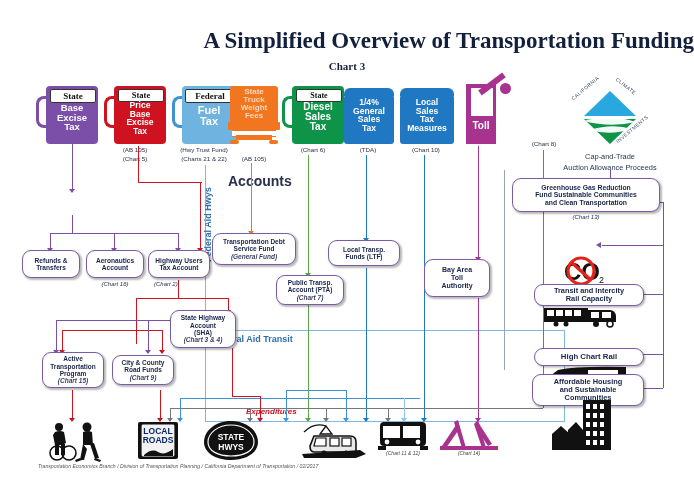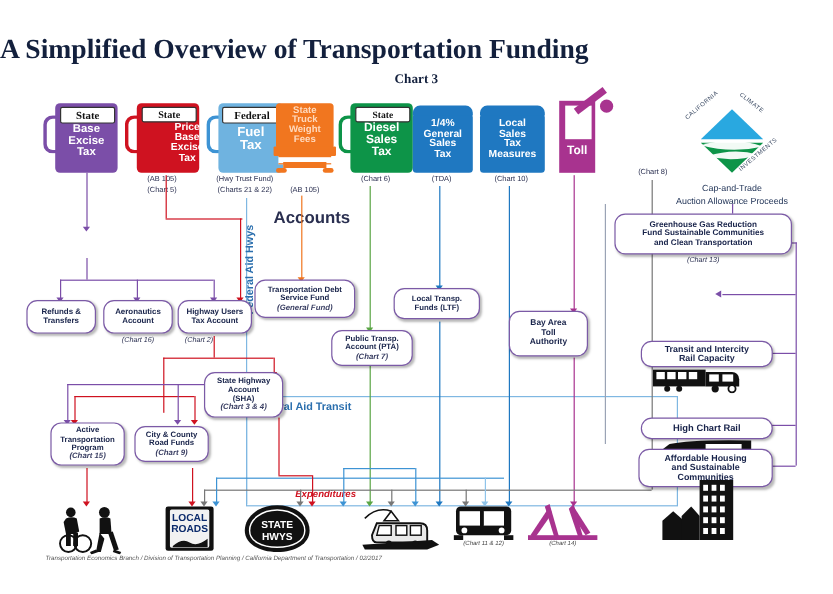--- a/index.html
+++ b/index.html
@@ -2,21 +2,21 @@
 <html><head>
 <meta charset="utf-8">
 <style>
   html,body{margin:0;padding:0;background:#fff;}
   body{width:694px;height:495px;position:relative;overflow:hidden;
        font-family:"Liberation Sans",sans-serif;color:#1b2a4a;}
   #stage{position:absolute;left:0;top:0;width:694px;height:495px;}
   .abs{position:absolute;}
 
   
-  #title{left:0;top:28px;width:694px;text-align:left;
+  #title{left:0;top:28px;width:694px;text-align:right;
          font-family:"Liberation Serif",serif;font-weight:bold;font-size:23px;color:#13203d;}
   #subtitle{left:0;top:60px;width:694px;text-align:center;
             font-family:"Liberation Serif",serif;font-weight:bold;font-size:11px;color:#13203d;}
 
   
   .node{position:absolute;box-sizing:border-box;border:1.6px solid #7b5aa6;border-radius:9px;
         background:#fff;color:#18234a;font-weight:bold;display:flex;flex-direction:column;
         align-items:center;justify-content:center;text-align:center;line-height:1.12;
         box-shadow:1.5px 1.5px 2px rgba(0,0,0,.28);padding:2px 3px;}
   .node .ital{font-style:italic;font-weight:bold;font-size:6.5px;color:#3a3f63;}
@@ -61,21 +61,21 @@
     <div class="hose" style="left:0;top:10px;width:11px;height:26px;border-color:#7b4ea8;"></div>
     <div class="body" style="left:10px;top:0;width:52px;height:58px;background:#7b4ea8;"></div>
     <div class="cap" style="left:14px;top:3px;width:44px;height:12px;font-size:9px;line-height:12px;">State</div>
     <div class="txt" style="left:10px;top:17px;width:52px;font-size:9.5px;">Base<br>Excise<br>Tax</div>
   </div>
 
   <div class="pump" style="left:104px;top:86px;width:62px;height:58px;">
     <div class="hose" style="left:0;top:10px;width:11px;height:26px;border-color:#cf1220;"></div>
     <div class="body" style="left:10px;top:0;width:52px;height:58px;background:#cf1220;"></div>
     <div class="cap" style="left:14px;top:3px;width:44px;height:11px;font-size:8.5px;line-height:11px;">State</div>
-    <div class="txt" style="left:10px;top:15px;width:52px;font-size:8.6px;margin-left:16px;">Price<br>Base<br>Excise<br>Tax</div>
+    <div class="txt" style="left:10px;top:15px;width:52px;font-size:8.6px;">Price<br>Base<br>Excise<br>Tax</div>
   </div>
   <div class="srcnote" style="left:104px;top:146px;width:62px;">(AB 105)</div>
   <div class="srcnote" style="left:104px;top:155px;width:62px;">(Chart 5)</div>
 
   <div class="pump" style="left:172px;top:86px;width:64px;height:58px;">
     <div class="hose" style="left:0;top:10px;width:11px;height:26px;border-color:#3d93d4;"></div>
     <div class="body" style="left:10px;top:0;width:54px;height:58px;background:#6fb3e0;"></div>
     <div class="cap" style="left:13px;top:3px;width:48px;height:12px;font-size:9px;line-height:12px;">Federal</div>
     <div class="txt" style="left:10px;top:19px;width:54px;font-size:11px;">Fuel<br>Tax</div>
   </div>
@@ -319,20 +319,28 @@
   </div>
 
   <div class="node" style="left:512px;top:178px;width:148px;height:34px;font-size:6.8px;">
     <div>Greenhouse Gas Reduction</div>
     <div>Fund Sustainable Communities</div>
     <div>and Clean Transportation</div>
   </div>
   <div class="srcnote" style="left:512px;top:214px;width:148px;font-style:italic;font-size:6px;">(Chart 13)</div>
 
 
+  <div class="abs" style="left:556px;top:254px;width:52px;height:32px;">
+    <svg width="52" height="32" viewBox="0 0 52 32">
+      <text x="26" y="26" font-size="24" font-family="Liberation Sans, sans-serif" font-weight="bold" text-anchor="middle" fill="#111">CO</text>
+      <text x="43" y="29" font-size="9" font-family="Liberation Sans, sans-serif" fill="#111">2</text>
+      <circle cx="25" cy="17" r="13" fill="none" stroke="#e2231a" stroke-width="3.2"></circle>
+      <line x1="15" y1="8" x2="35" y2="26" stroke="#e2231a" stroke-width="3.2"></line>
+    </svg>
+  </div>
 
   <div class="node" style="left:534px;top:284px;width:110px;height:22px;font-size:7.4px;">
     <div>Transit and Intercity</div>
     <div>Rail Capacity</div>
   </div>
   <div class="abs" style="left:544px;top:306px;width:74px;height:22px;">
     <svg width="74" height="22" viewBox="0 0 74 22">
       <rect x="0" y="2" width="44" height="14" fill="#111"></rect>
       <rect x="3" y="4" width="7" height="6" fill="#fff"></rect>
       <rect x="12" y="4" width="7" height="6" fill="#fff"></rect>

